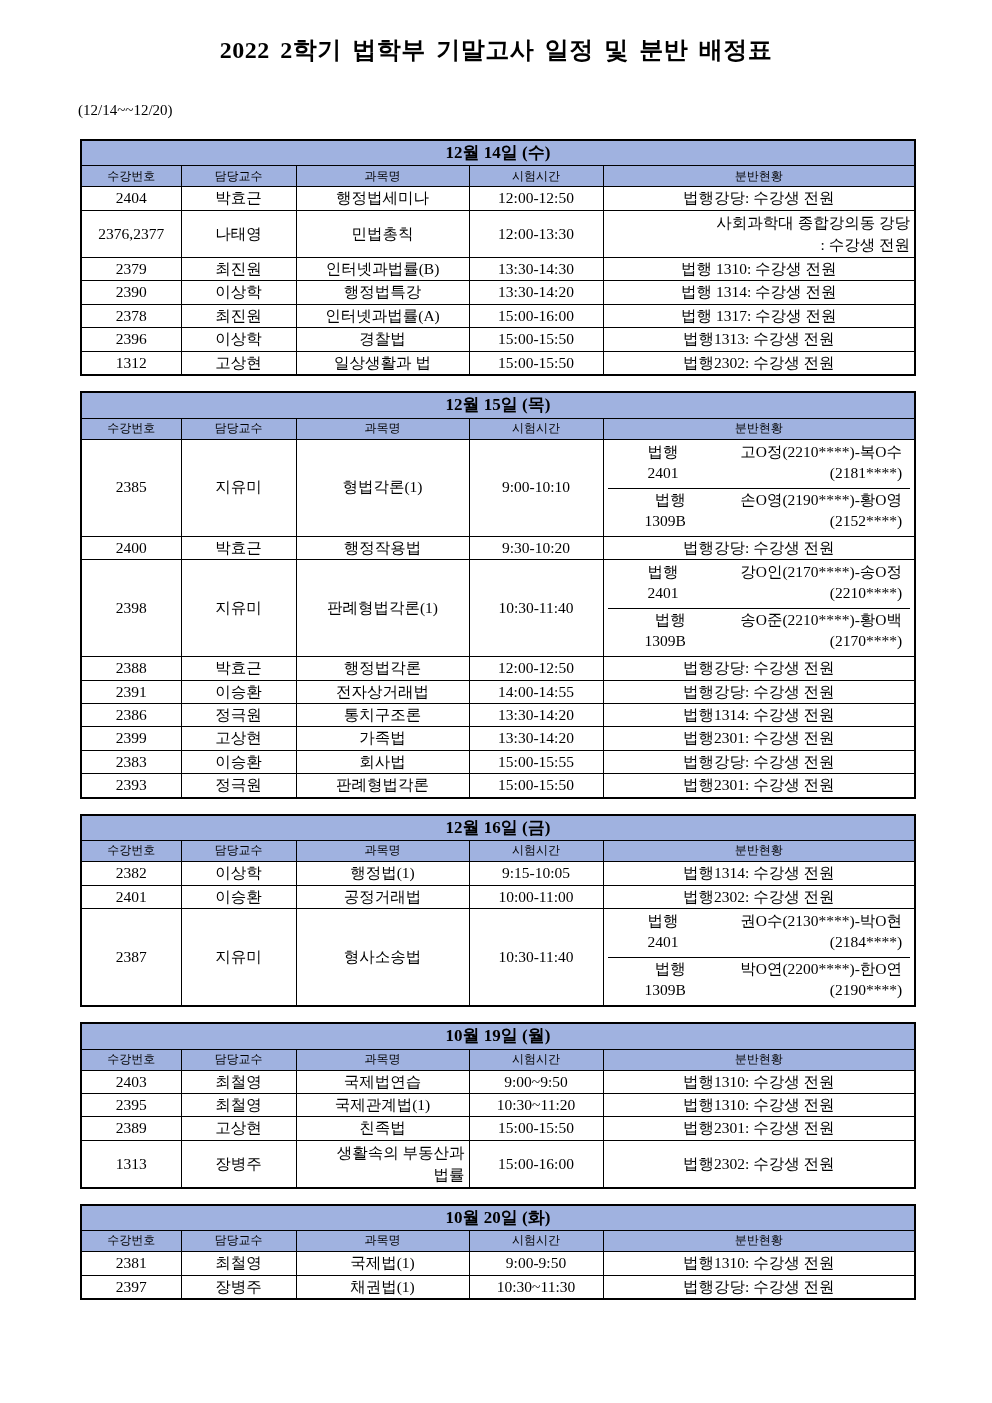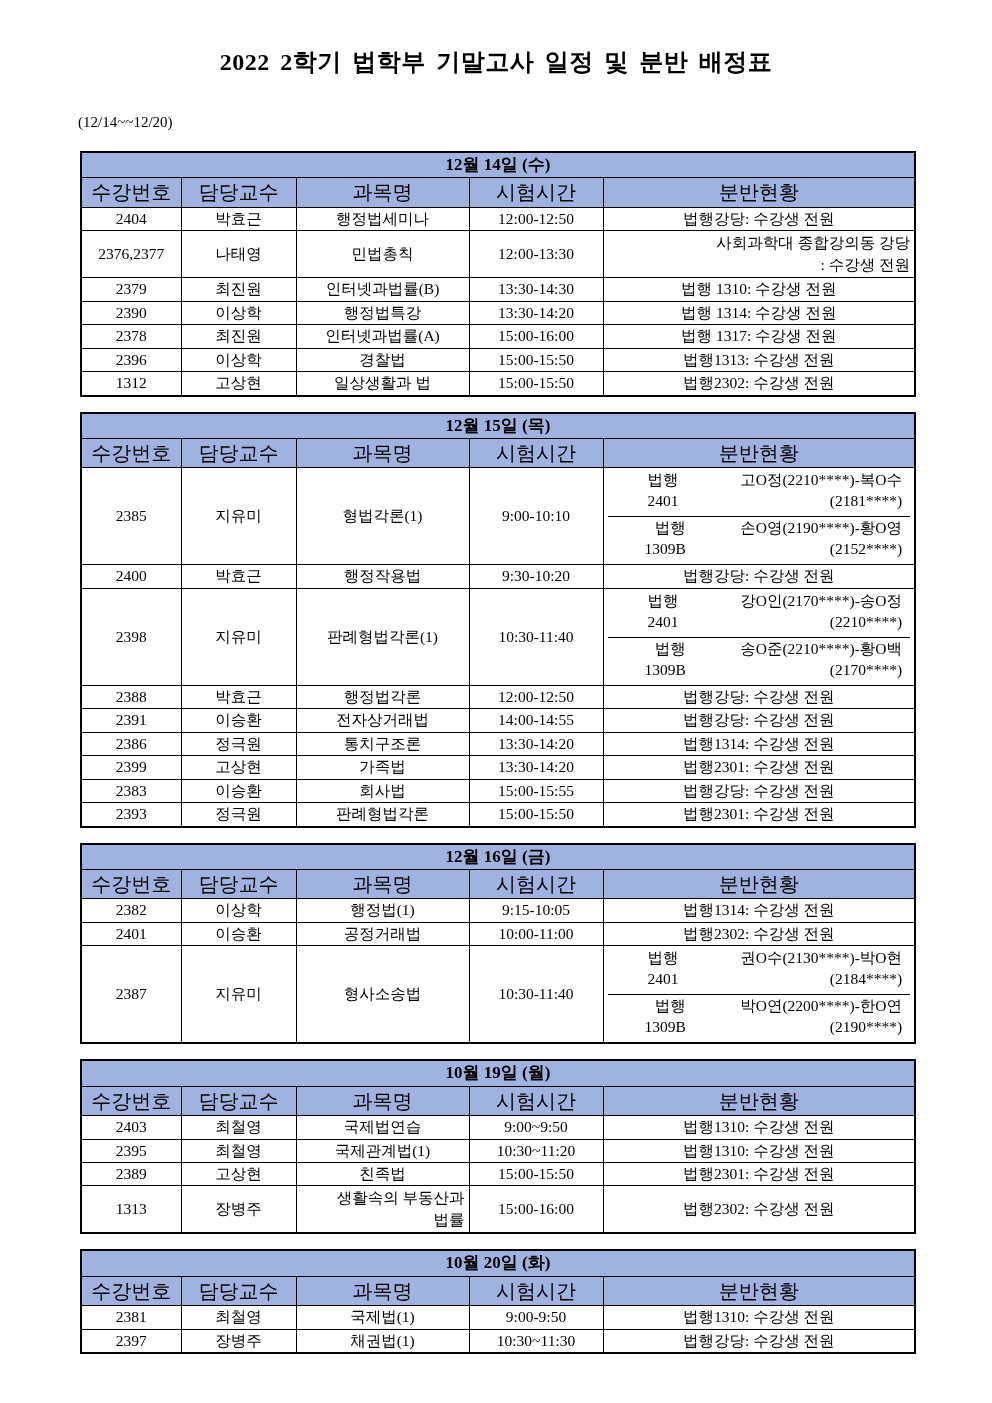--- a/index.html
+++ b/index.html
@@ -14,21 +14,21 @@
     width:992px;height:1403px;
     background:var(--page-bg);
     color:var(--text);
     font-family:"Liberation Serif","DejaVu Serif",serif;
     position:relative;
     overflow:hidden;
   }
   .page{width:992px;height:1403px;}
   .page-title{
     text-align:center;
-    margin-top:46px;
+    margin-top:34px;
     font-size:24px;
     font-weight:bold;
     word-spacing:4px;
     letter-spacing:0.5px;
   }
   .subtitle{
     margin:36px 0 20px 78px;
     font-size:15px;
   }
   .tables{margin-left:80px;width:834px;}
@@ -52,21 +52,21 @@
     background:var(--hdr-bg);
     text-align:left;
     font-weight:bold;
     font-size:17px;
     padding:2px 8px;
     height:25px;
   }
   tr.head-row td{
     background:var(--hdr-bg);
     height:21px;
-    font-size:20px;
+    font-size:12px;
     margin-left:24px;
   }
   tr.row-single td{height:22px;}
   tr.row-double td{height:45px;}
   tr.row-quad td{height:95px;}
   .cell-line{line-height:22px;text-align:right;}
   td.split-cell{padding:0;}
   .subcell{
     height:47px;
     display:flex;

